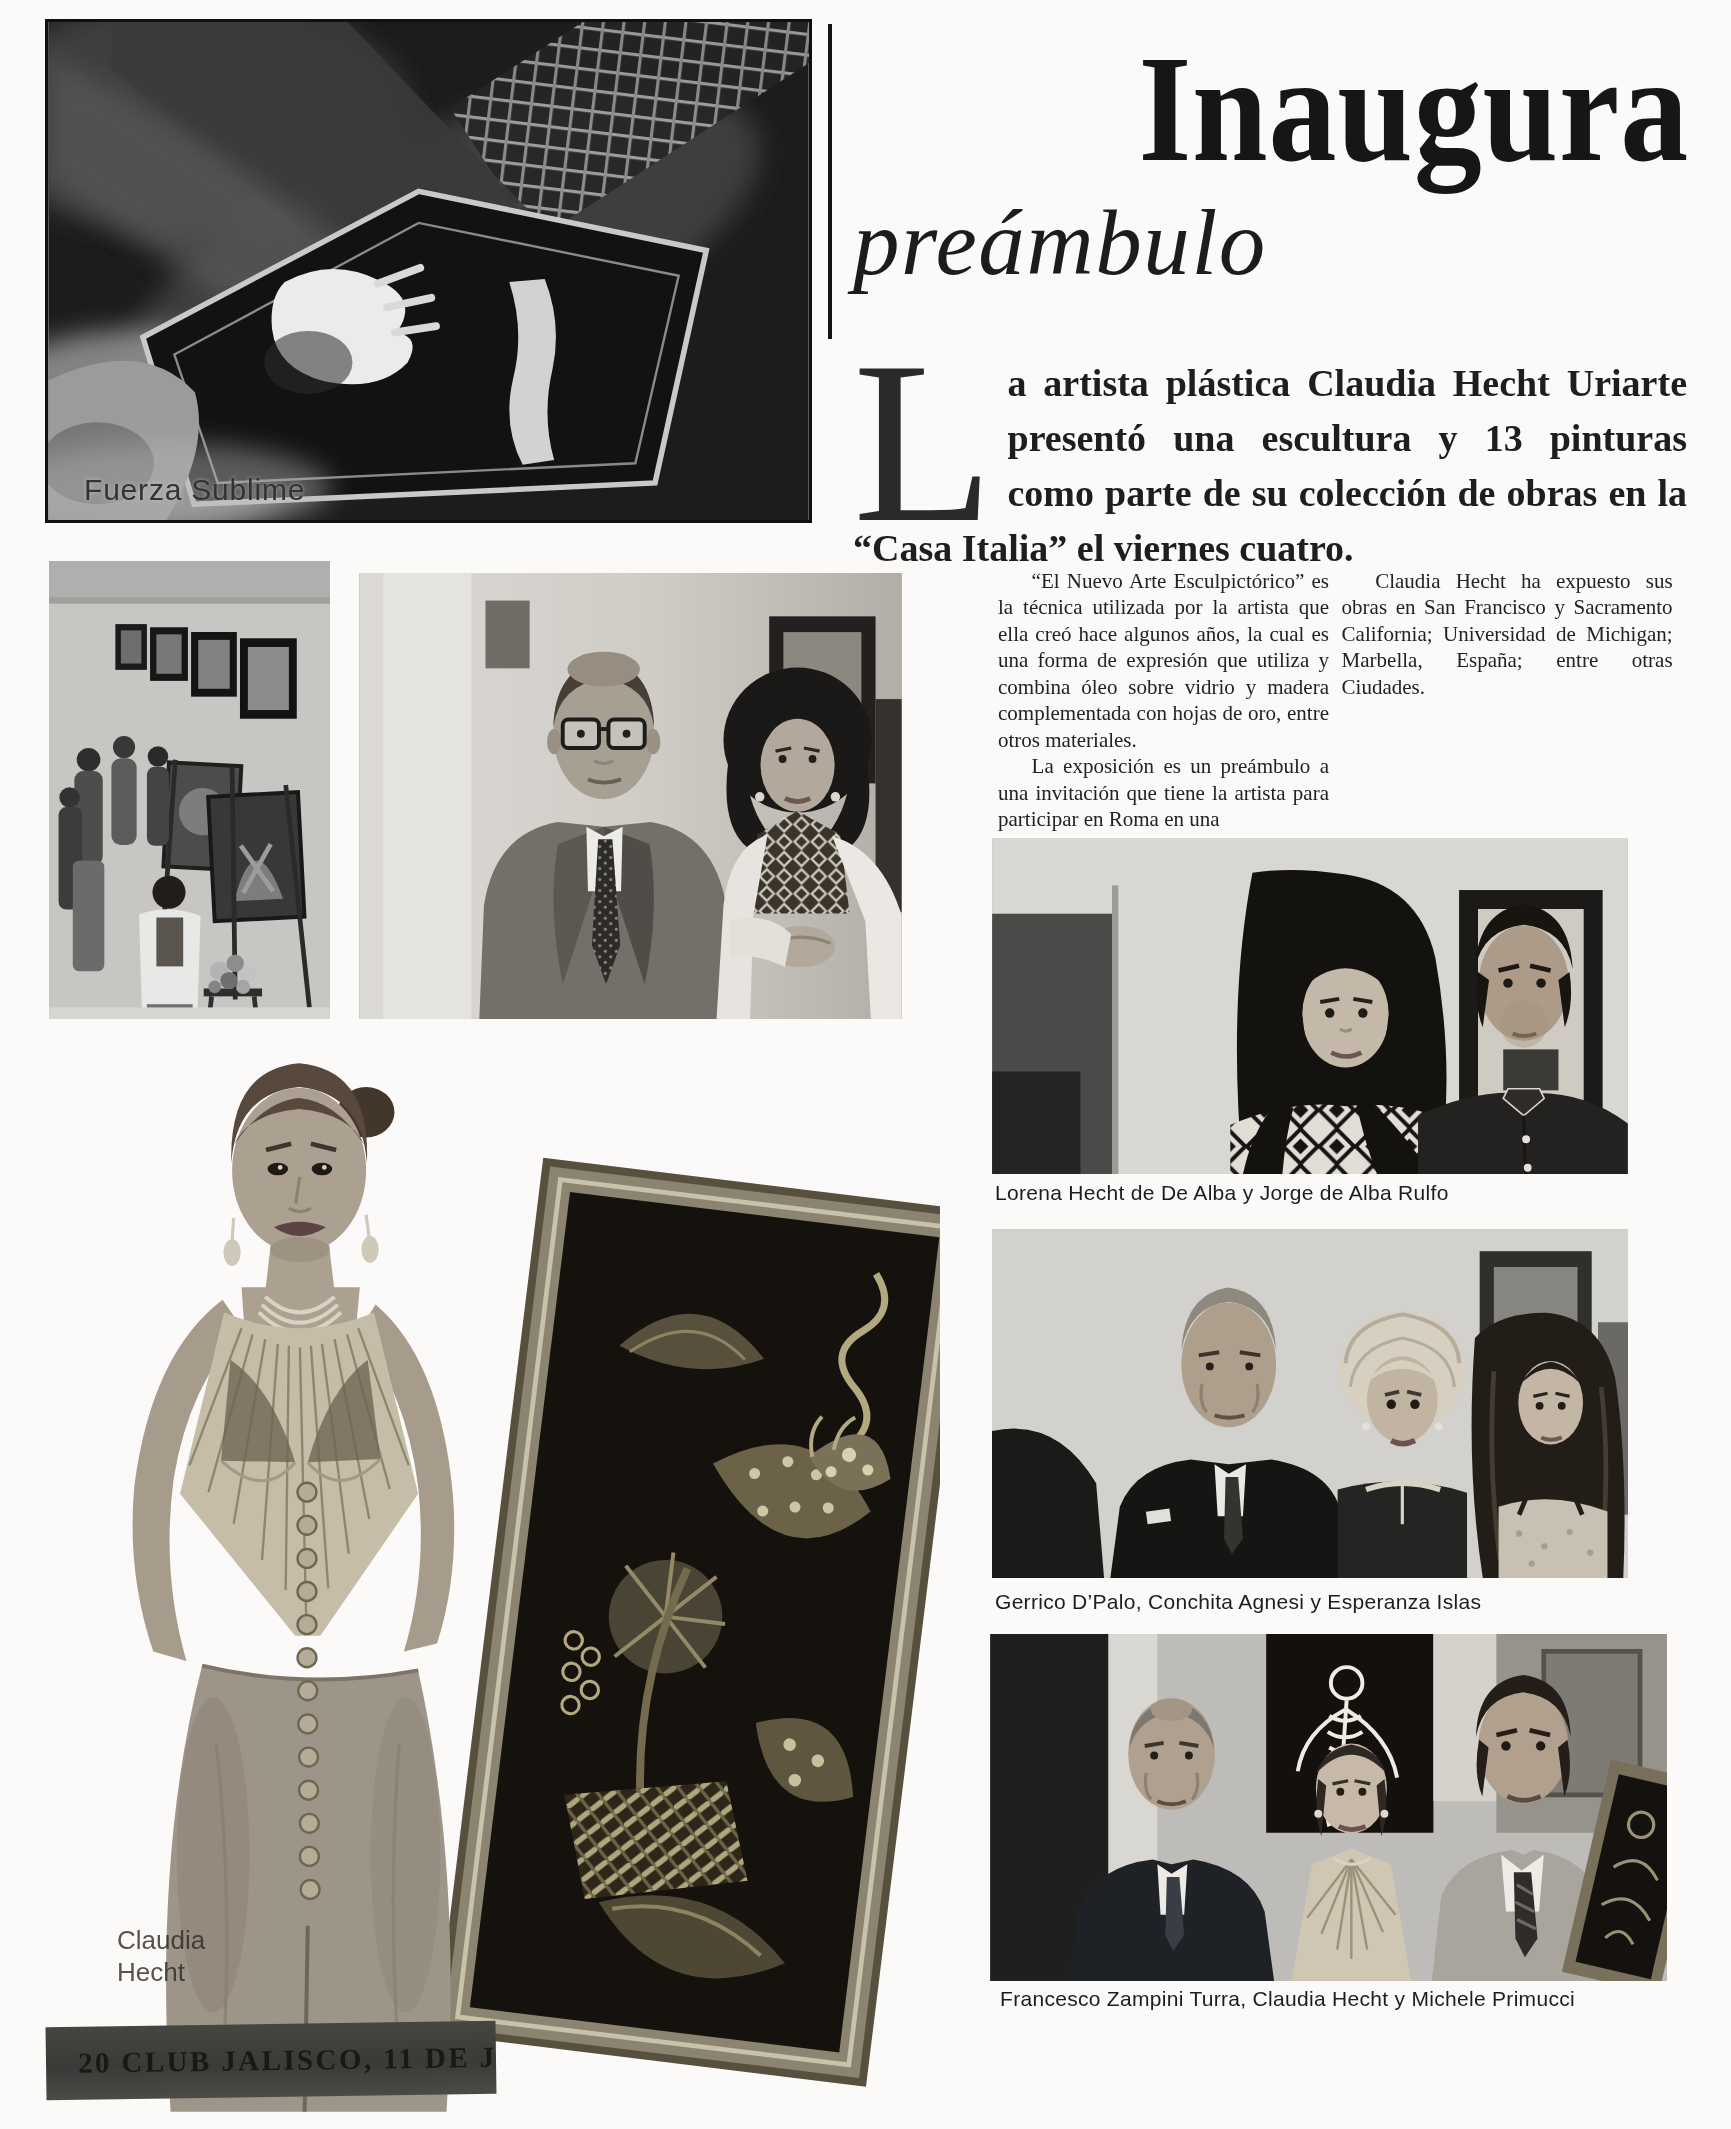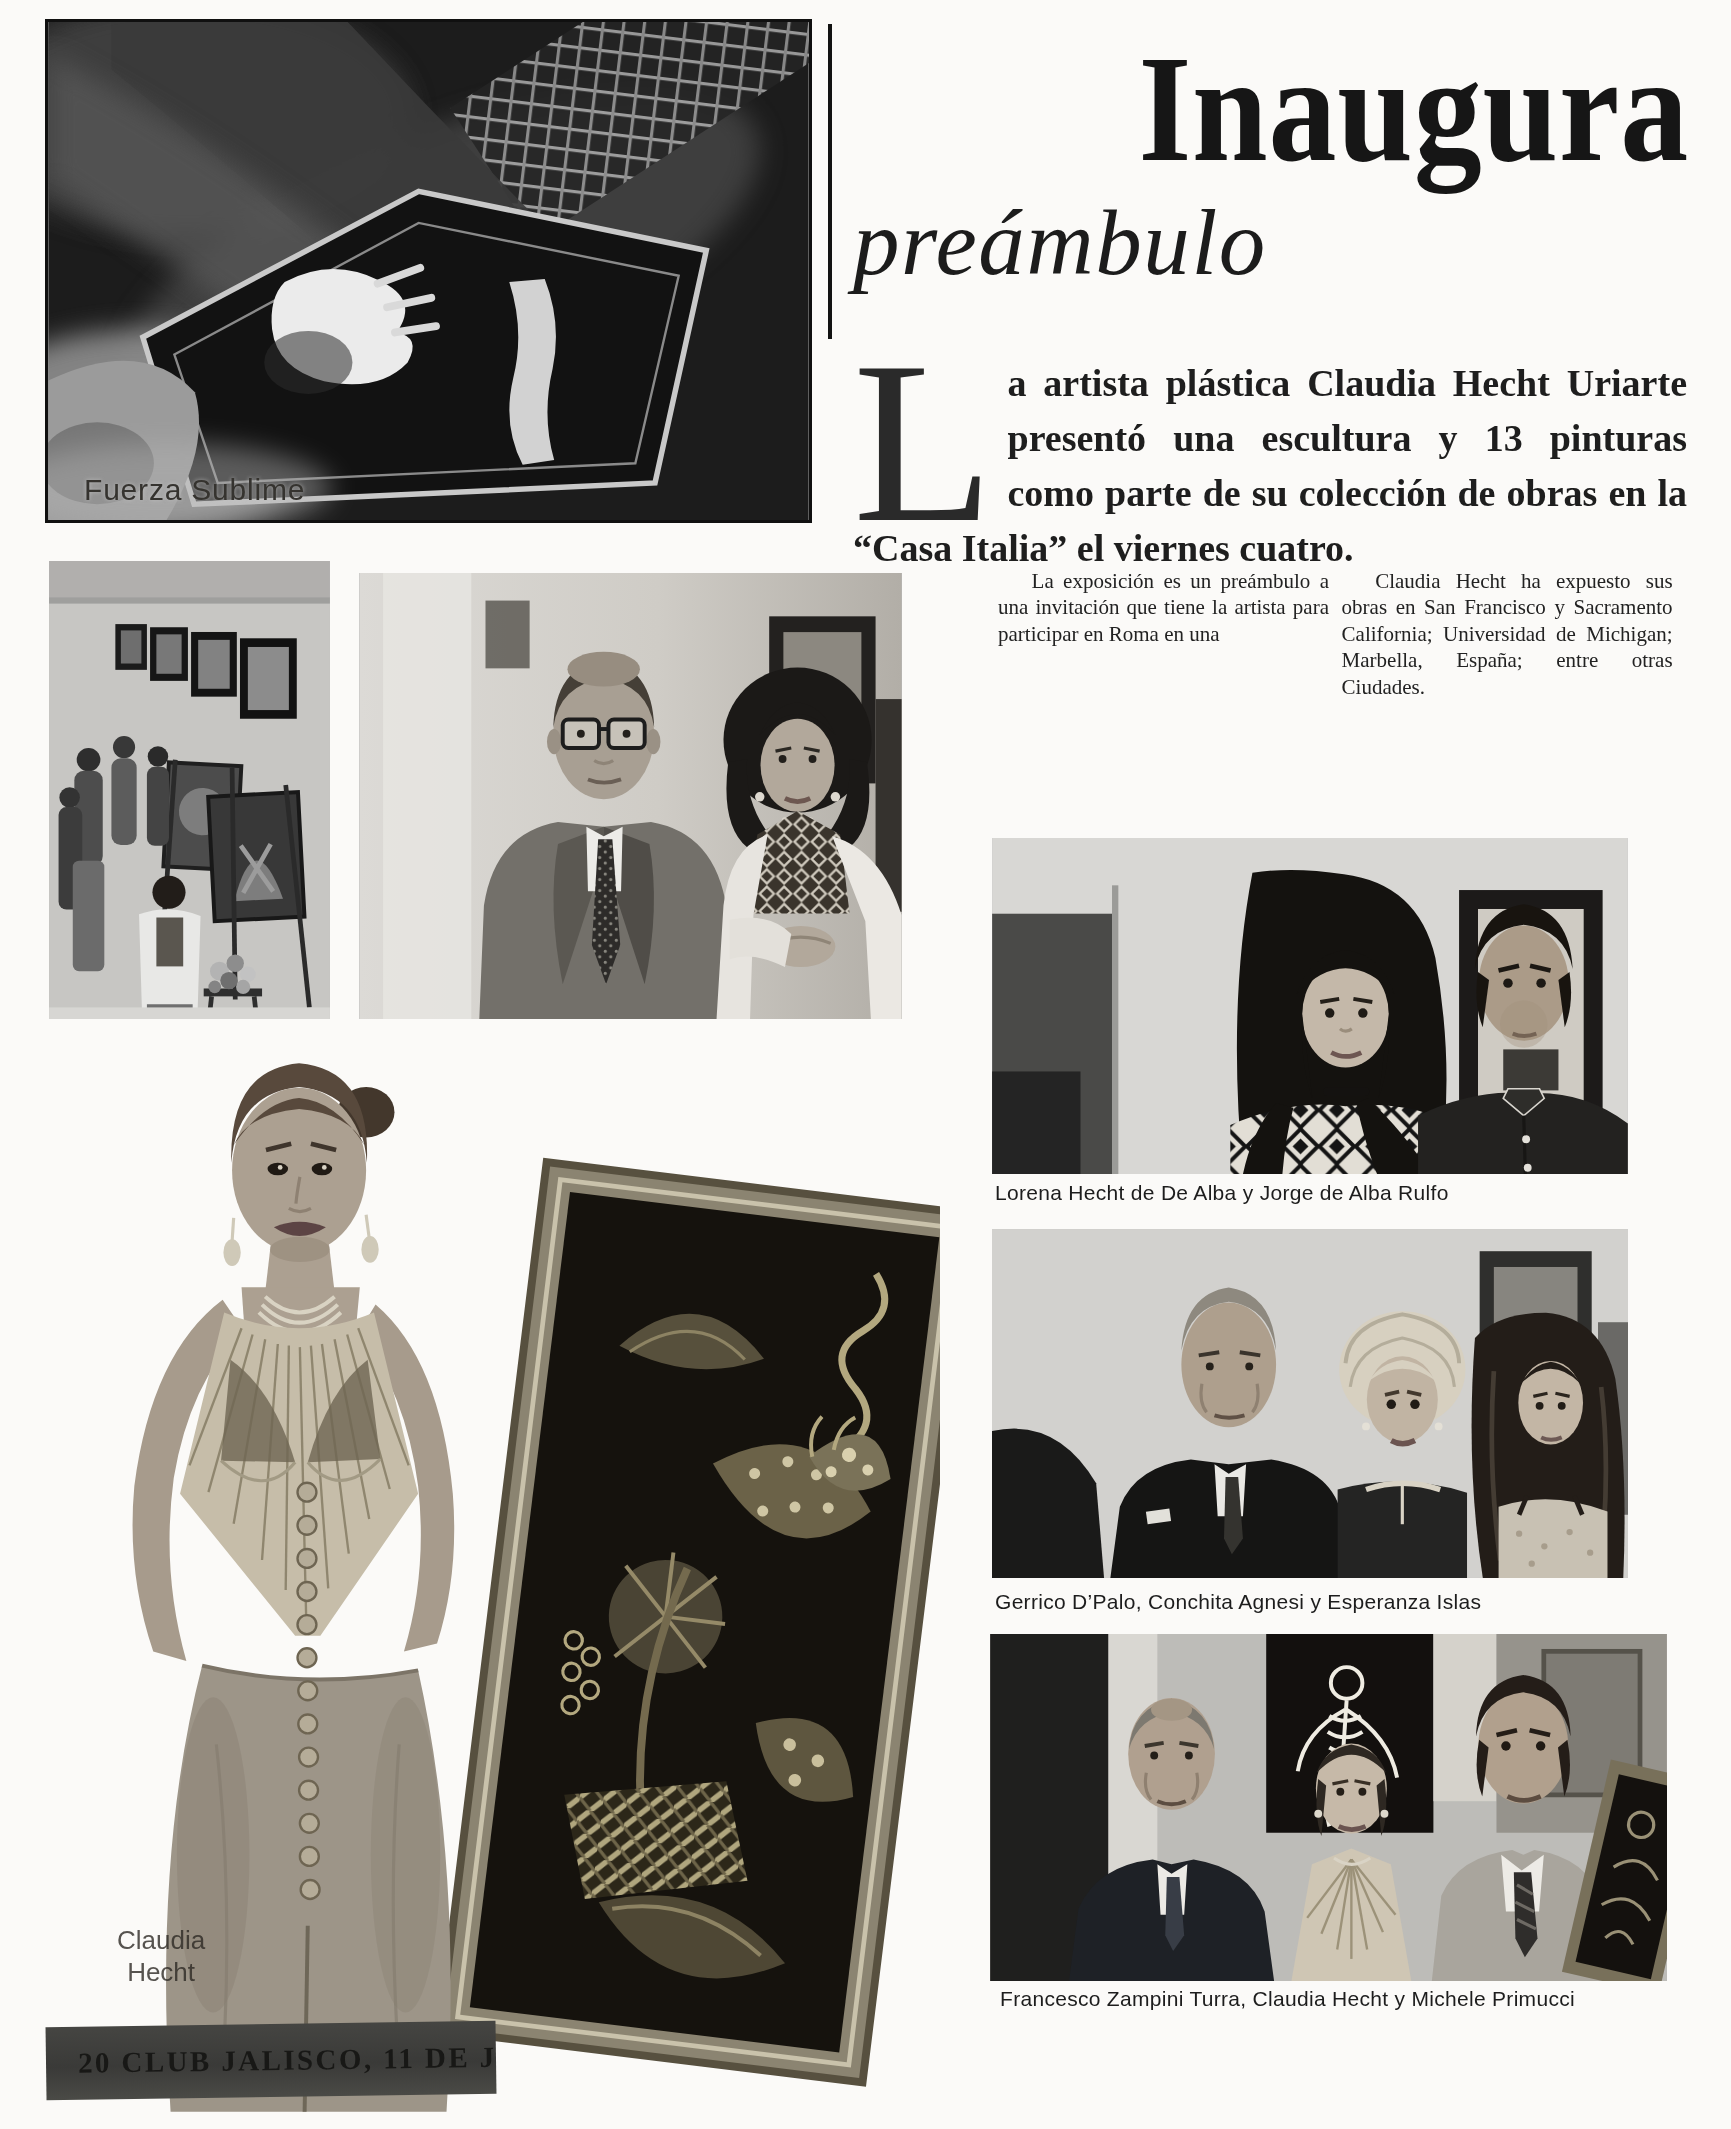--- a/index.html
+++ b/index.html
@@ -48,21 +48,21 @@
     position:absolute;font-family:"Liberation Sans",sans-serif;
     font-size:21px;color:#1d1d1d;letter-spacing:0.3px;white-space:nowrap;text-align:right;
   }
   .artwork-label{
     position:absolute;left:36px;top:451px;
     font-family:"Liberation Sans",sans-serif;font-size:30px;color:#35332f;
     letter-spacing:0.8px;text-shadow:0 0 4.7px rgba(200,200,200,.8);
   }
   .claudia-label{
     position:absolute;left:117px;top:1924px;line-height:32px;
-    font-family:"Liberation Sans",sans-serif;font-size:26px;color:rgba(45,41,36,.8);text-align:center;
+    font-family:"Liberation Sans",sans-serif;font-size:26px;color:rgba(45,41,36,.8);
   }
   .footer-bar{
     position:absolute;left:46px;top:2024px;width:450px;height:73px;
     background:linear-gradient(180deg,#454542 0%,#3a3a38 55%,#4a4a46 100%);
     transform:rotate(-0.8deg);
     font-family:"Liberation Serif",serif;font-weight:700;font-size:29px;
     color:#181816;letter-spacing:2.4px;line-height:73px;padding-left:32px;
     box-sizing:border-box;white-space:nowrap;overflow:hidden;
   }
   .stray-rule{position:absolute;left:341px;top:1294px;width:148px;height:2.4px;background:#514c46;opacity:.85;}
@@ -109,20 +109,21 @@
   <div class="vrule"></div>
   <h1 class="title-main">Inaugura</h1>
   <h2 class="title-sub">preámbulo</h2>
 
   <div class="lead">
     <span class="dropcap">L</span><span>a artista plástica Claudia Hecht Uriarte presentó una escultura y 13 pinturas como parte de su colección de obras en la “Casa Italia” el viernes cuatro.</span>
   </div>
 
   <div class="article">
     <div class="col">
+      <p class="ind">“El Nuevo Arte Esculpictórico” es la técnica utilizada por la artista que ella creó hace algunos años, la cual es una forma de expresión que utiliza y combina óleo sobre vidrio y madera complementada con hojas de oro, entre otros materiales.</p>
       <p class="ind">La exposición es un preámbulo a una invitación que tiene la artista para participar en Roma en una</p>
     </div>
     <div class="col">
       <p class="ind">Claudia Hecht ha expuesto sus obras en San Francisco y Sacramento California; Universidad de Michigan; Marbella, España; entre otras Ciudades.</p>
     </div>
   </div>
 
   <div class="photo" style="left:49px;top:561px;width:281px;height:489px;">
     <svg width="281" height="489" viewBox="0 0 356 620">
       <rect width="356" height="620" fill="#c7c6c3"></rect>

